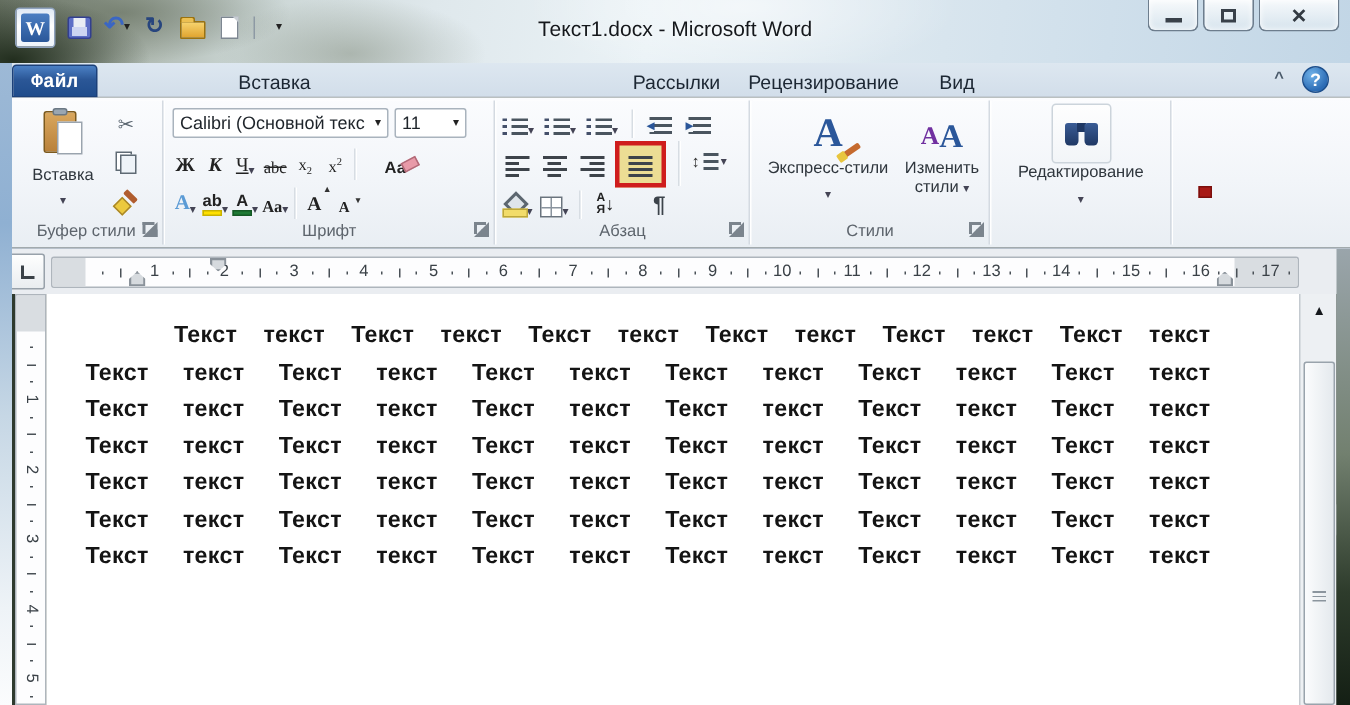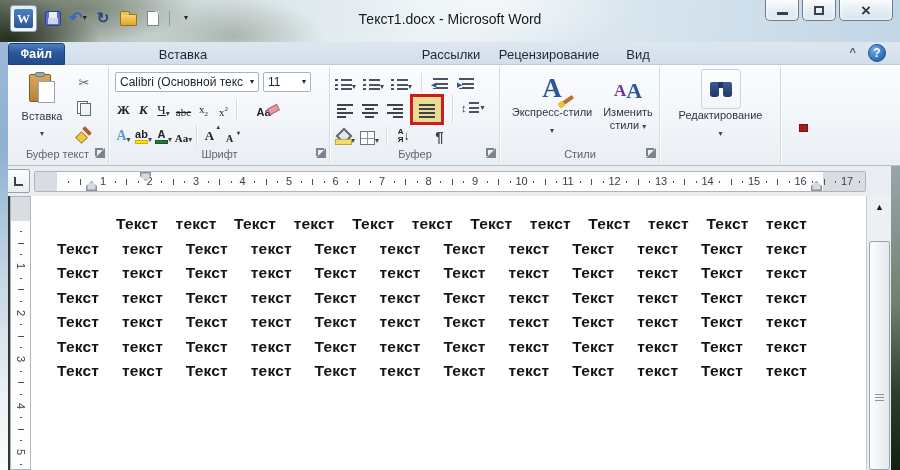--- a/index.html
+++ b/index.html
@@ -320,21 +320,21 @@
         <span class="sbtn">
             <span class="tx-scissors">✂</span>
           </span>
         <span class="sbtn">
             <span class="ic-copy"></span>
           </span>
         <span class="sbtn">
             <span class="ic-brush"></span>
           </span>
       </div>
-      <div class="grp-label">Буфер текст</div>
+      <div class="grp-label">Буфер стили</div>
       <span class="launcher"></span>
     </div>
 
     <div class="grp g-font">
       <div class="combo cb-family">
         <span>Calibri (Основной текс</span>
         <span class="caret">▾</span>
       </div>
       <div class="combo cb-size">
         <span>11</span>
@@ -483,21 +483,21 @@
               <b>А</b>
               <b>Я</b>
             </span>
           <span class="darr">↓</span>
         </span>
         <span class="fbtn" style="margin-left:12px;">
             <span class="tx-pilcrow">¶</span>
           </span>
       </div>
       <div class="grp-label" style="position:absolute;">
-        <span style="position:relative;display:inline-block;">Буфер</span>
+        <span style="position:relative;display:inline-block;">Абзац</span>
       </div>
       <span class="launcher"></span>
     </div>
 
     <div class="grp g-styles">
       <div class="bigbtn qs">
         <span class="qs-icon">
           <span class="qs-a">A</span><span class="qs-brush"></span>
         </span>
         <div class="bb-label">Экспресс-стили</div>

